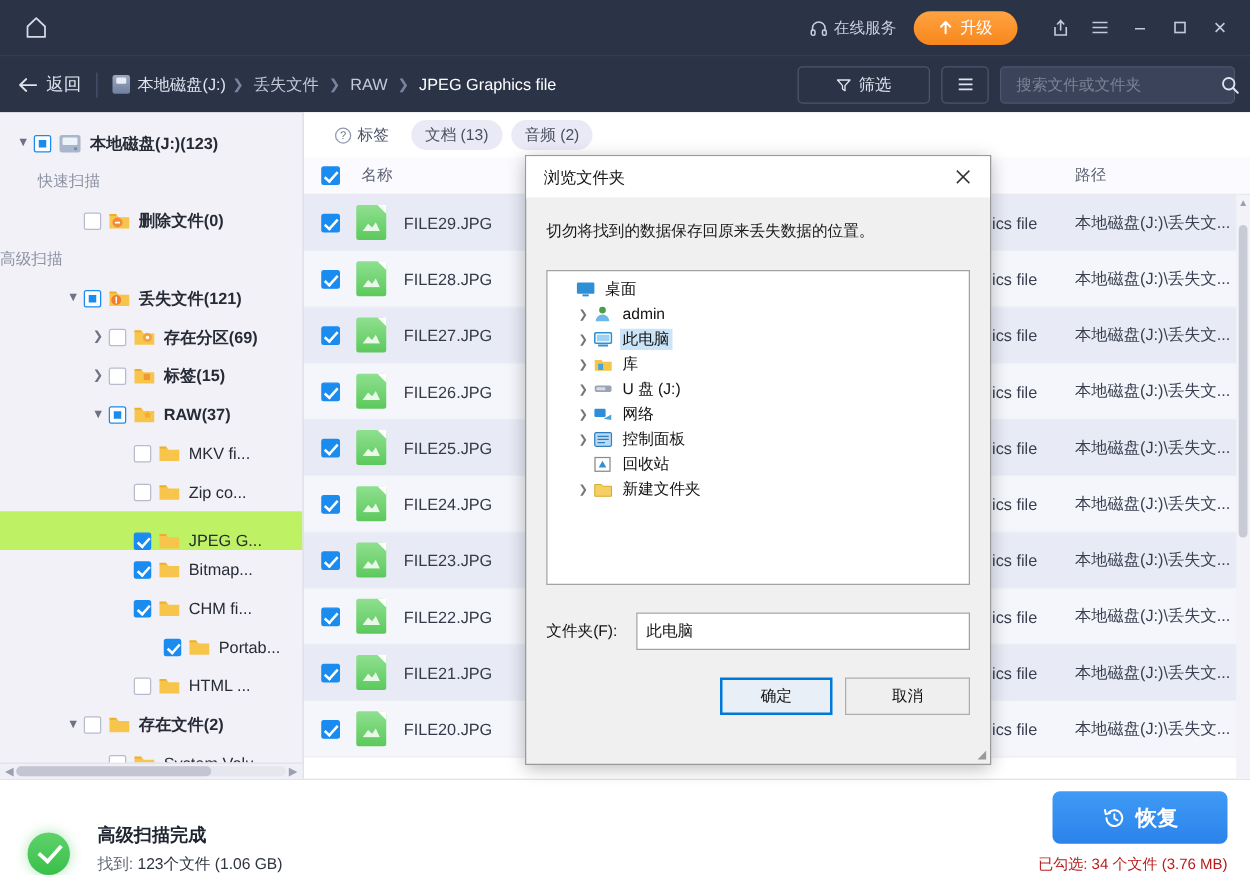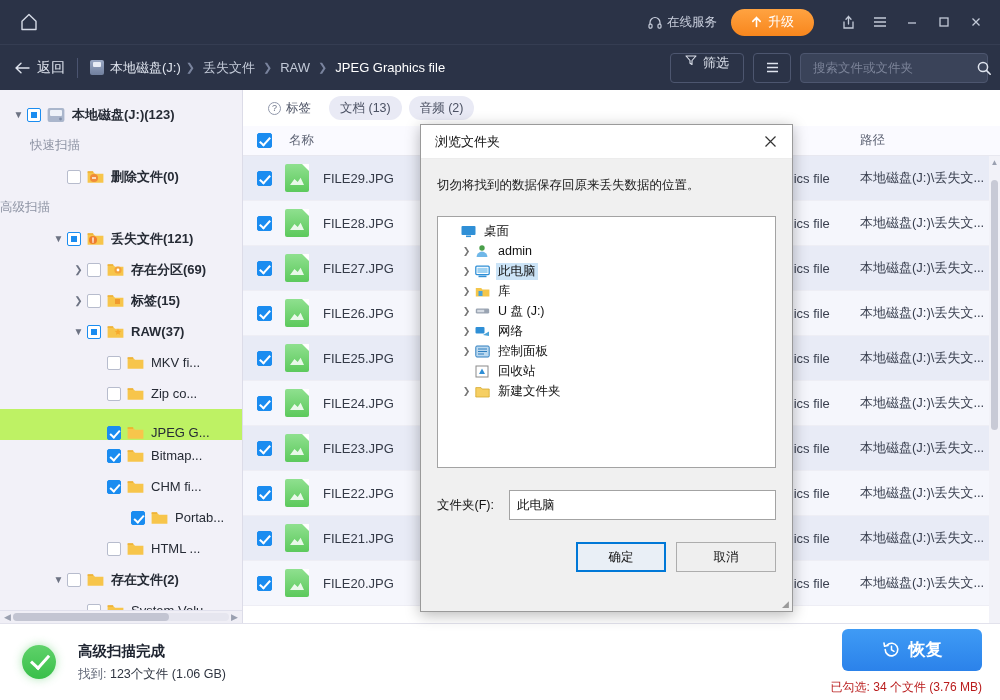--- a/index.html
+++ b/index.html
@@ -76,23 +76,23 @@
   }
   .disk-ico:after {
     content:""; position:absolute; left:3px; top:2px;
     width:8px; height:5px; background:#e8ecf5; border-radius:1px;
   }
   .crumb { color: #c3cad8; cursor: pointer; padding: 0 3px; }
   .crumb.last { color: #ffffff; }
   .crumb-sep { color: #7a849e; font-size: 11px; padding: 0 1px; }
   .nav-right { margin-left: auto; display: flex; align-items: center; gap: 9px; }
   .filter-btn {
-    height: 30px; padding: 0 14px;
+    height: 30px; padding: 0 30px;
     border: 1px solid #4d566f; border-radius: 4px;
-    display: flex; gap: 6px;
+    display: flex; align-items: center; gap: 6px;
     color: #dfe4ee; font-size: 13px; cursor: pointer;
   }
   .view-btn {
     width: 38px; height: 30px;
     border: 1px solid #4d566f; border-radius: 4px;
     display: flex; align-items: center; justify-content: center;
     color: #dfe4ee; cursor: pointer;
   }
   .search-box {
     width: 188px; height: 30px;
@@ -243,21 +243,21 @@
   .vs-up {
     position: absolute; left: 0; top: 2px; width: 11px; text-align: center;
     color: #9aa0b0; font-size: 8px;
   }
 
   
   .statusbar {
     height: 77px; flex: 0 0 77px;
     background: #ffffff;
     border-top: 1px solid #e2e2ec;
-    display: flex; align-items: center;
+    display: flex; align-items: flex-end;
     padding: 0 18px 0 22px;
   }
   .ok-circle {
     width: 34px; height: 34px; border-radius: 50%;
     background: linear-gradient(180deg,#5fd26a,#39bf4a);
     display: flex; align-items: center; justify-content: center;
     box-shadow: 0 0 10px rgba(80,200,95,0.45);
     flex: 0 0 34px;
   }
   .ok-circle:after {

